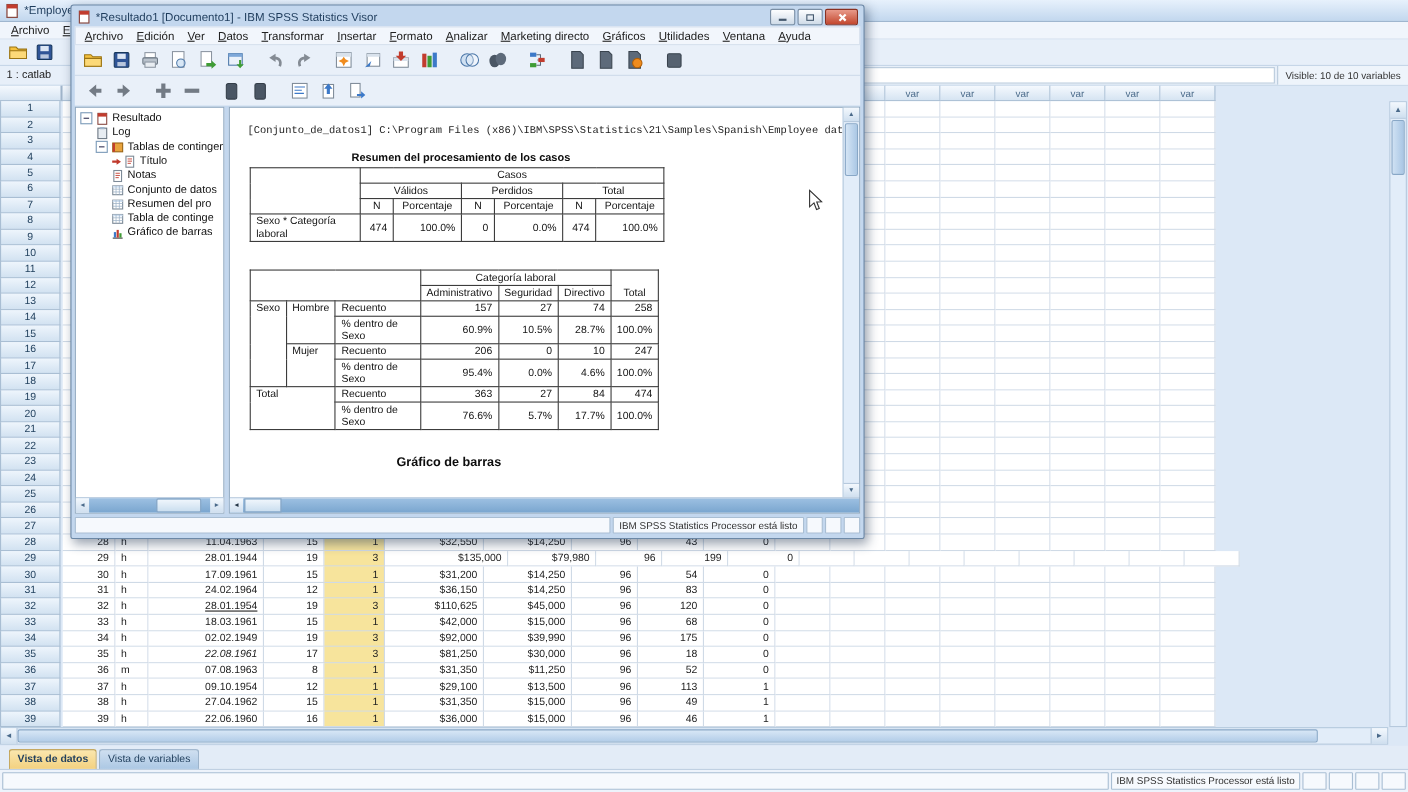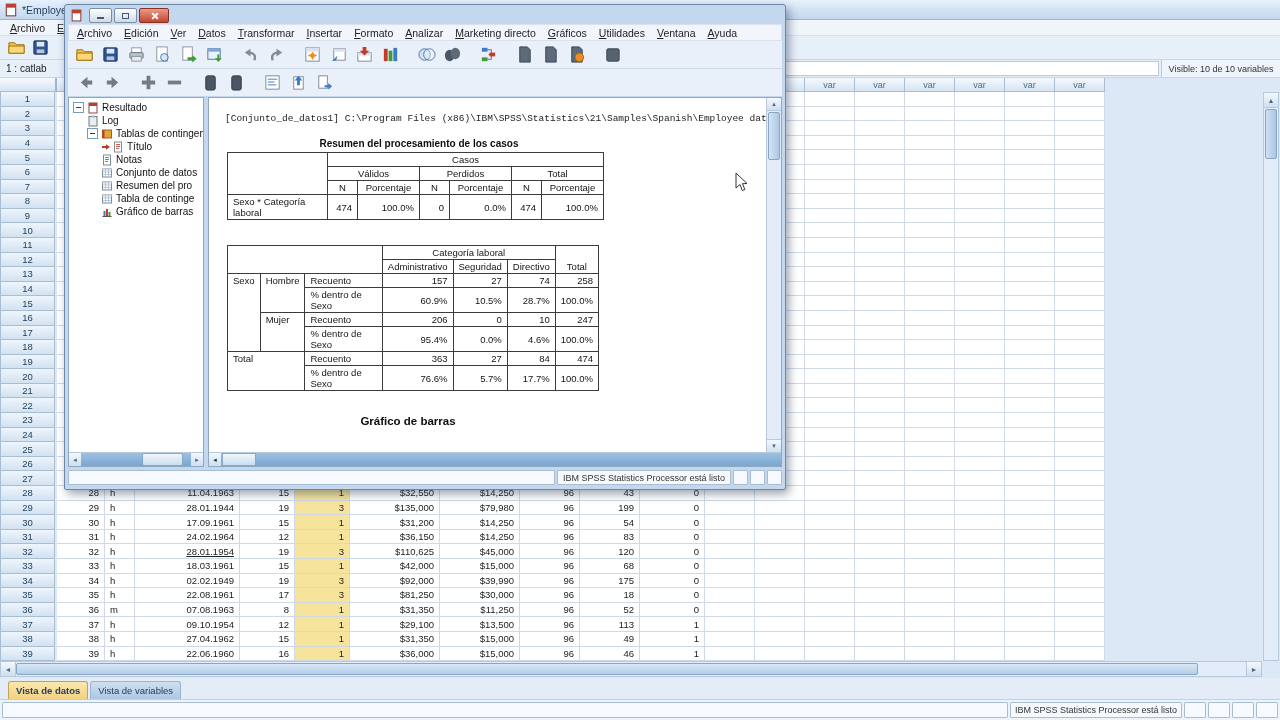--- a/index.html
+++ b/index.html
@@ -948,21 +948,21 @@
           <div class="gcell" style="width: 50px;"></div>
           <div class="gcell" style="width: 50px;"></div>
         </div>
         <div class="grow">
           <div class="rh">29</div>
           <div class="gcell r" style="width: 48px;">29</div>
           <div class="gcell l" style="width: 30px;">h</div>
           <div class="gcell r" style="width: 105px;">28.01.1944</div>
           <div class="gcell r" style="width: 55px;">19</div>
           <div class="gcell r hl" style="width: 55px;">3</div>
-          <div class="gcell r" style="width: 90px;">$135,000</div>
+          <div class="gcell r" style="width: 112px;">$135,000</div>
           <div class="gcell r" style="width: 80px;">$79,980</div>
           <div class="gcell r" style="width: 60px;">96</div>
           <div class="gcell r" style="width: 60px;">199</div>
           <div class="gcell r" style="width: 65px;">0</div>
           <div class="gcell" style="width: 50px;"></div>
           <div class="gcell" style="width: 50px;"></div>
           <div class="gcell" style="width: 50px;"></div>
           <div class="gcell" style="width: 50px;"></div>
           <div class="gcell" style="width: 50px;"></div>
           <div class="gcell" style="width: 50px;"></div>
@@ -1071,21 +1071,21 @@
           <div class="gcell" style="width: 50px;"></div>
           <div class="gcell" style="width: 50px;"></div>
           <div class="gcell" style="width: 50px;"></div>
           <div class="gcell" style="width: 50px;"></div>
           <div class="gcell" style="width: 50px;"></div>
         </div>
         <div class="grow">
           <div class="rh">35</div>
           <div class="gcell r" style="width: 48px;">35</div>
           <div class="gcell l" style="width: 30px;">h</div>
-          <div class="gcell r" style="width: 105px;">22.08.1961</div>
+          <div class="gcell r" style="width: 105px; font-style: italic;">22.08.1961</div>
           <div class="gcell r" style="width: 55px;">17</div>
           <div class="gcell r hl" style="width: 55px;">3</div>
           <div class="gcell r" style="width: 90px;">$81,250</div>
           <div class="gcell r" style="width: 80px;">$30,000</div>
           <div class="gcell r" style="width: 60px;">96</div>
           <div class="gcell r" style="width: 60px;">18</div>
           <div class="gcell r" style="width: 65px;">0</div>
           <div class="gcell" style="width: 50px;"></div>
           <div class="gcell" style="width: 50px;"></div>
           <div class="gcell" style="width: 50px;"></div>
@@ -1205,20 +1205,21 @@
     <div class="seg sunken"></div>
     <div class="seg sunken"></div>
   </div>
 </section>
 
 <section class="viewer">
   <div class="v-title">
     <svg class="ticon" viewBox="0 0 12 12">
         <use href="#t-root"></use>
       </svg>
+    <span class="ttext">*Resultado1 [Documento1] - IBM SPSS Statistics Visor</span>
     <span class="winbtn">
         <span class="bar"></span>
       </span>
     <span class="winbtn">
         <span class="box"></span>
       </span>
     <span class="winbtn close">
         <span class="x"></span>
       </span>
   </div>

